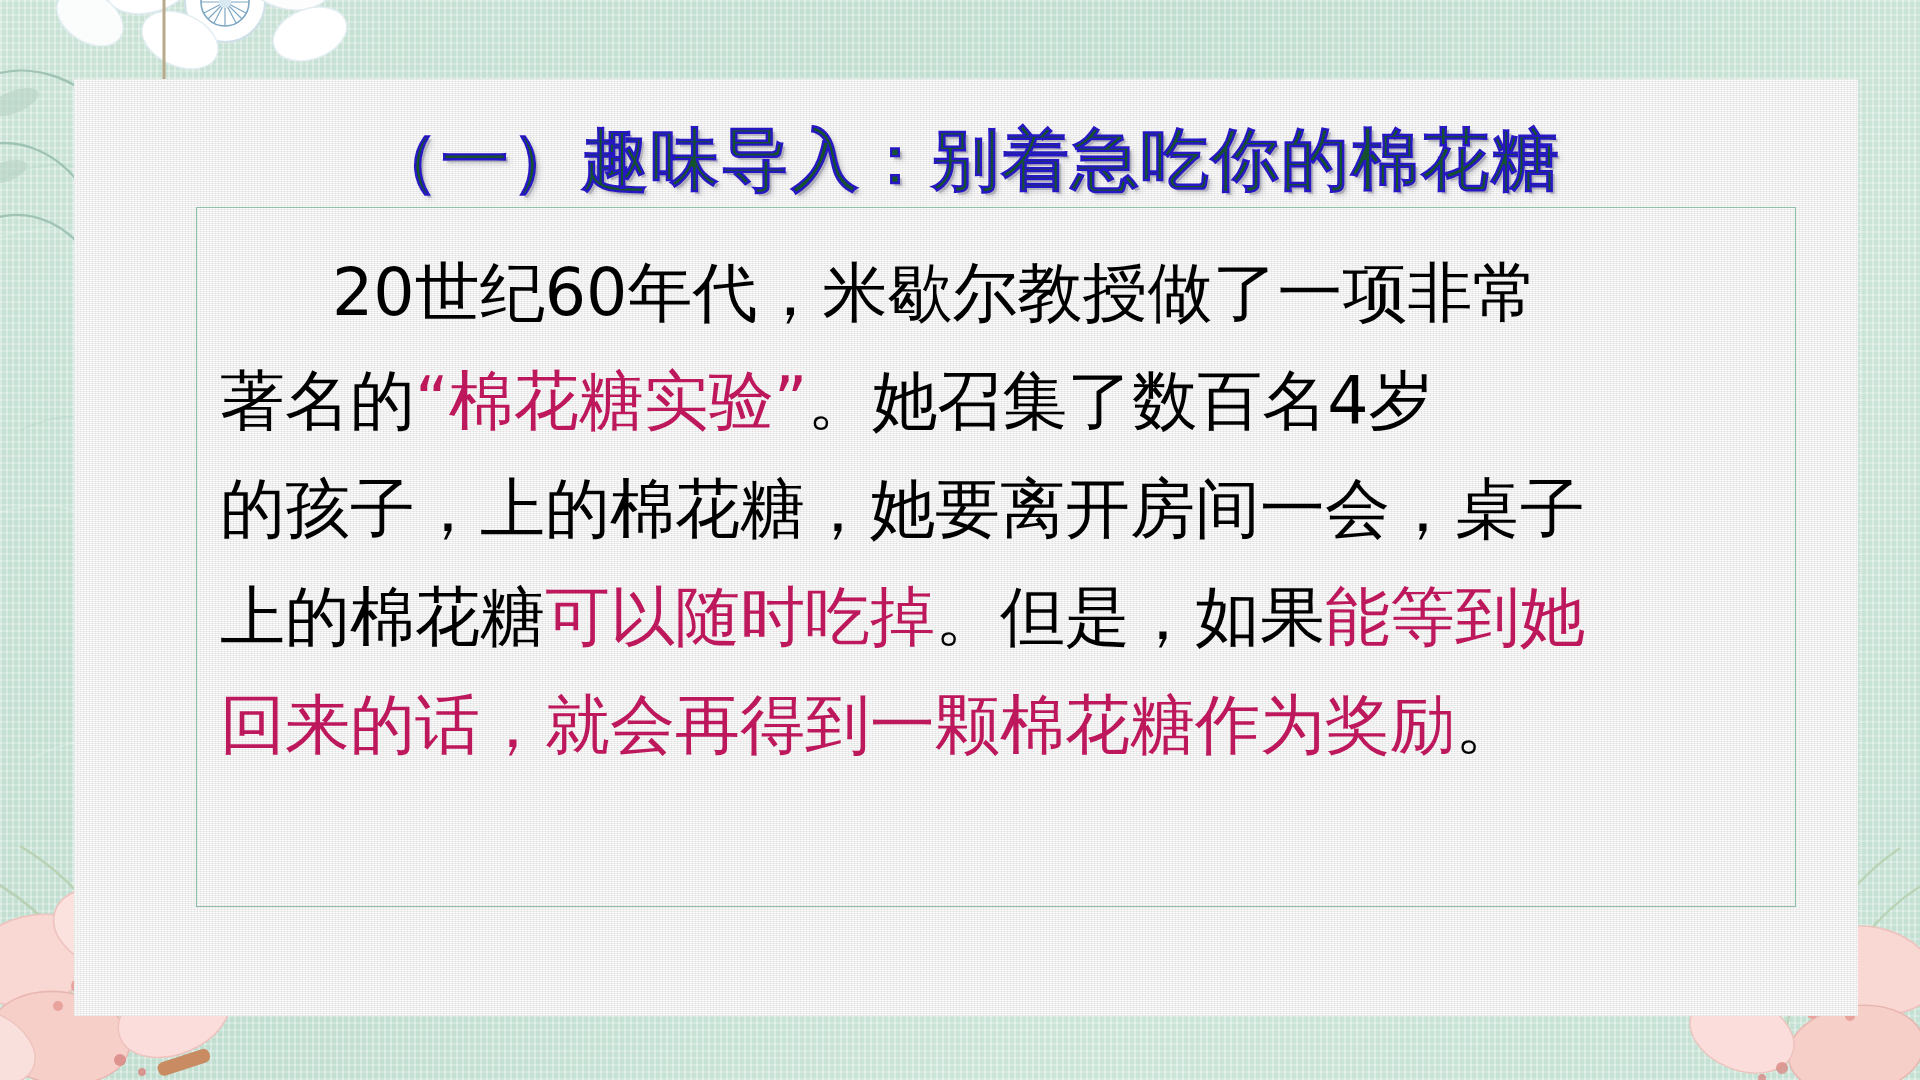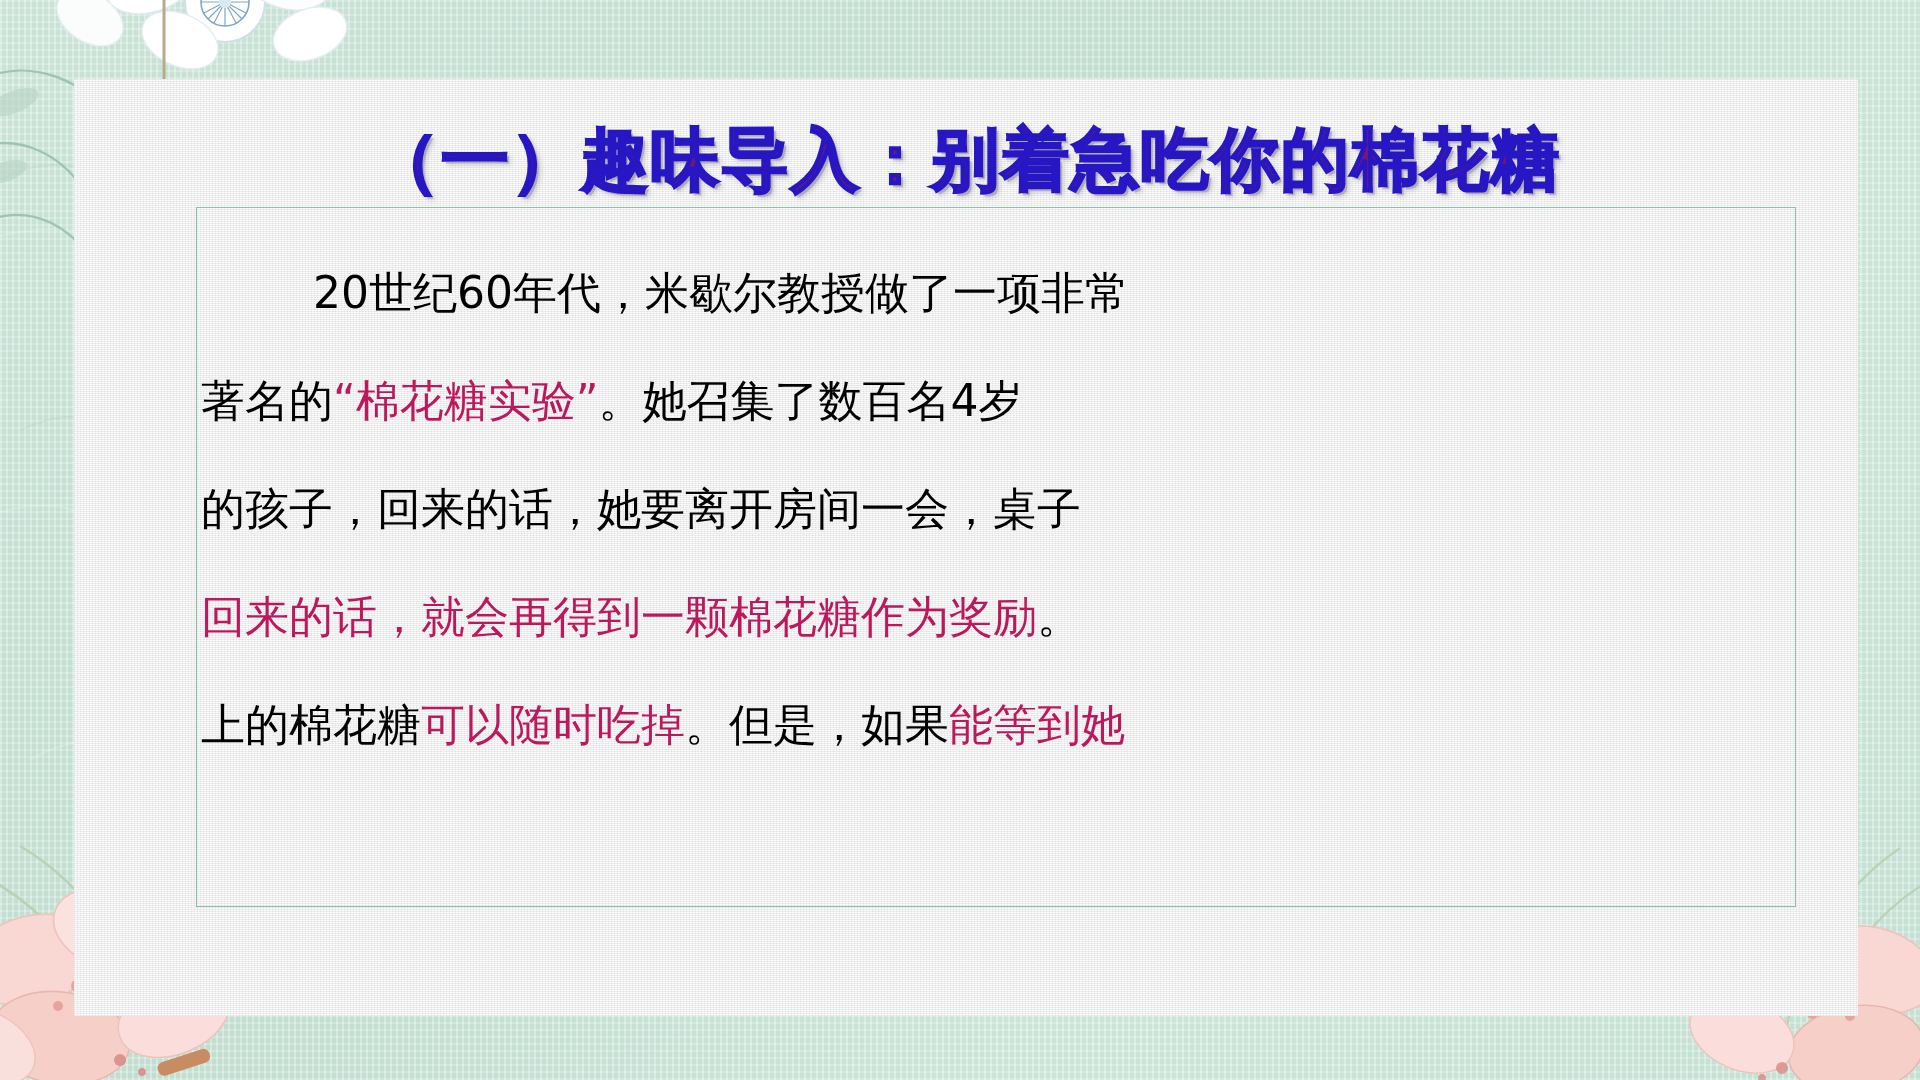--- a/index.html
+++ b/index.html
@@ -70,49 +70,49 @@
   }
 
   
   .title {
     position: absolute;
     left: 0;
     right: 0;
     top: 36px;
     text-align: center;
     font-family: "DejaVu Sans", "Liberation Sans", sans-serif;
-    font-weight: 700;
+    font-weight: 400;
     font-size: 68px;
     letter-spacing: 2px;
-    color: #701a75;
+    color: #14532d;
     text-shadow:
       3px 3px 0 rgba(120,120,140,0.38),
       4px 4px 5px rgba(90,90,110,0.30);
     white-space: nowrap;
     -webkit-text-stroke: 2.4px #2616c4;
   }
 
   
   .textbox {
     position: absolute;
     left: 122px;
     top: 128px;
     width: 1600px;
     height: 700px;
     border: 1.5px solid #8fbfa6;
     box-sizing: border-box;
   }
 
   .body-text {
     position: absolute;
-    left: 127px;
+    left: 146px;
     top: 160px;
     width: 1580px;
     font-family: "DejaVu Sans", "Liberation Sans", sans-serif;
-    font-size: 44px;
+    font-size: 65px;
     line-height: 108px;
     color: #000000;
     text-align: justify;
     text-justify: inter-character;
     font-weight: 400;
   }
   .body-text .indent { display: inline-block; width: 112px; }
   .hl { color: #be185d; }
 
   .line { white-space: nowrap; }
@@ -237,19 +237,19 @@
   <div class="paper">
     <div class="paper-texture"></div>
 
     <div class="title">（一）趣味导入：别着急吃你的棉花糖</div>
 
     <div class="textbox"></div>
 
     <div class="body-text">
       <div class="line"><span class="indent"></span><span>20世纪60年代，米歇尔教授做了一项非常</span></div>
       <div class="line"><span>著名的</span><span class="hl">“棉花糖实验”</span><span>。她召集了数百名4岁</span></div>
-      <div class="line"><span>的孩子，回来的话，她要离开房间一会，桌子</span></div>
+      <div class="line"><span>的孩子，上的棉花糖，她要离开房间一会，桌子</span></div>
+      <div class="line"><span>上的棉花糖</span><span class="hl">可以随时吃掉</span><span>。但是，如果</span><span class="hl">能等到她</span></div>
       <div class="line"><span class="hl">回来的话，就会再得到一颗棉花糖作为奖励</span><span>。</span></div>
-      <div class="line"><span>上的棉花糖</span><span class="hl">可以随时吃掉</span><span>。但是，如果</span><span class="hl">能等到她</span></div>
     </div>
   </div>
 
 </div>
 
 </body></html>

